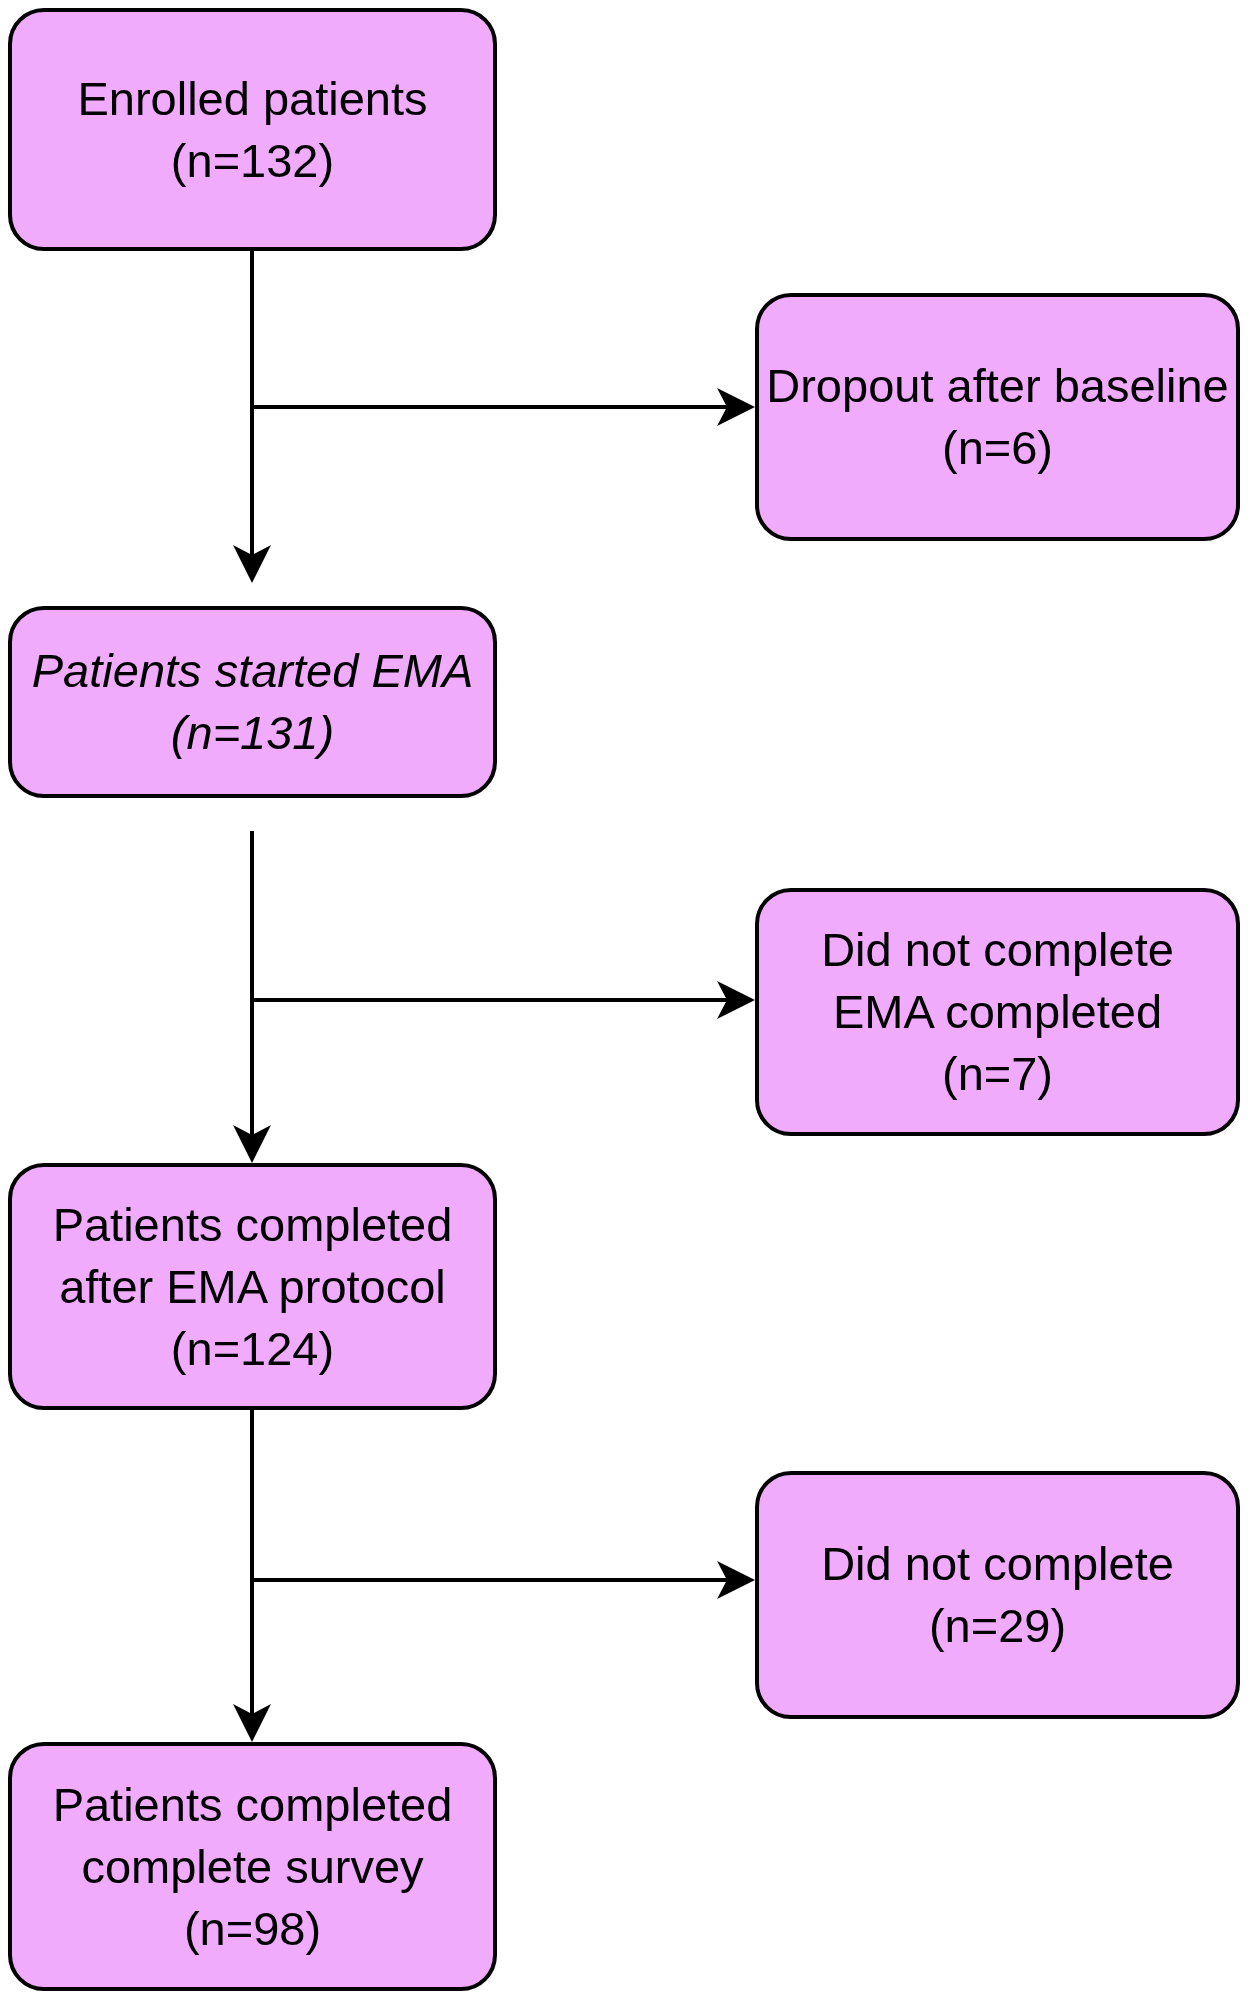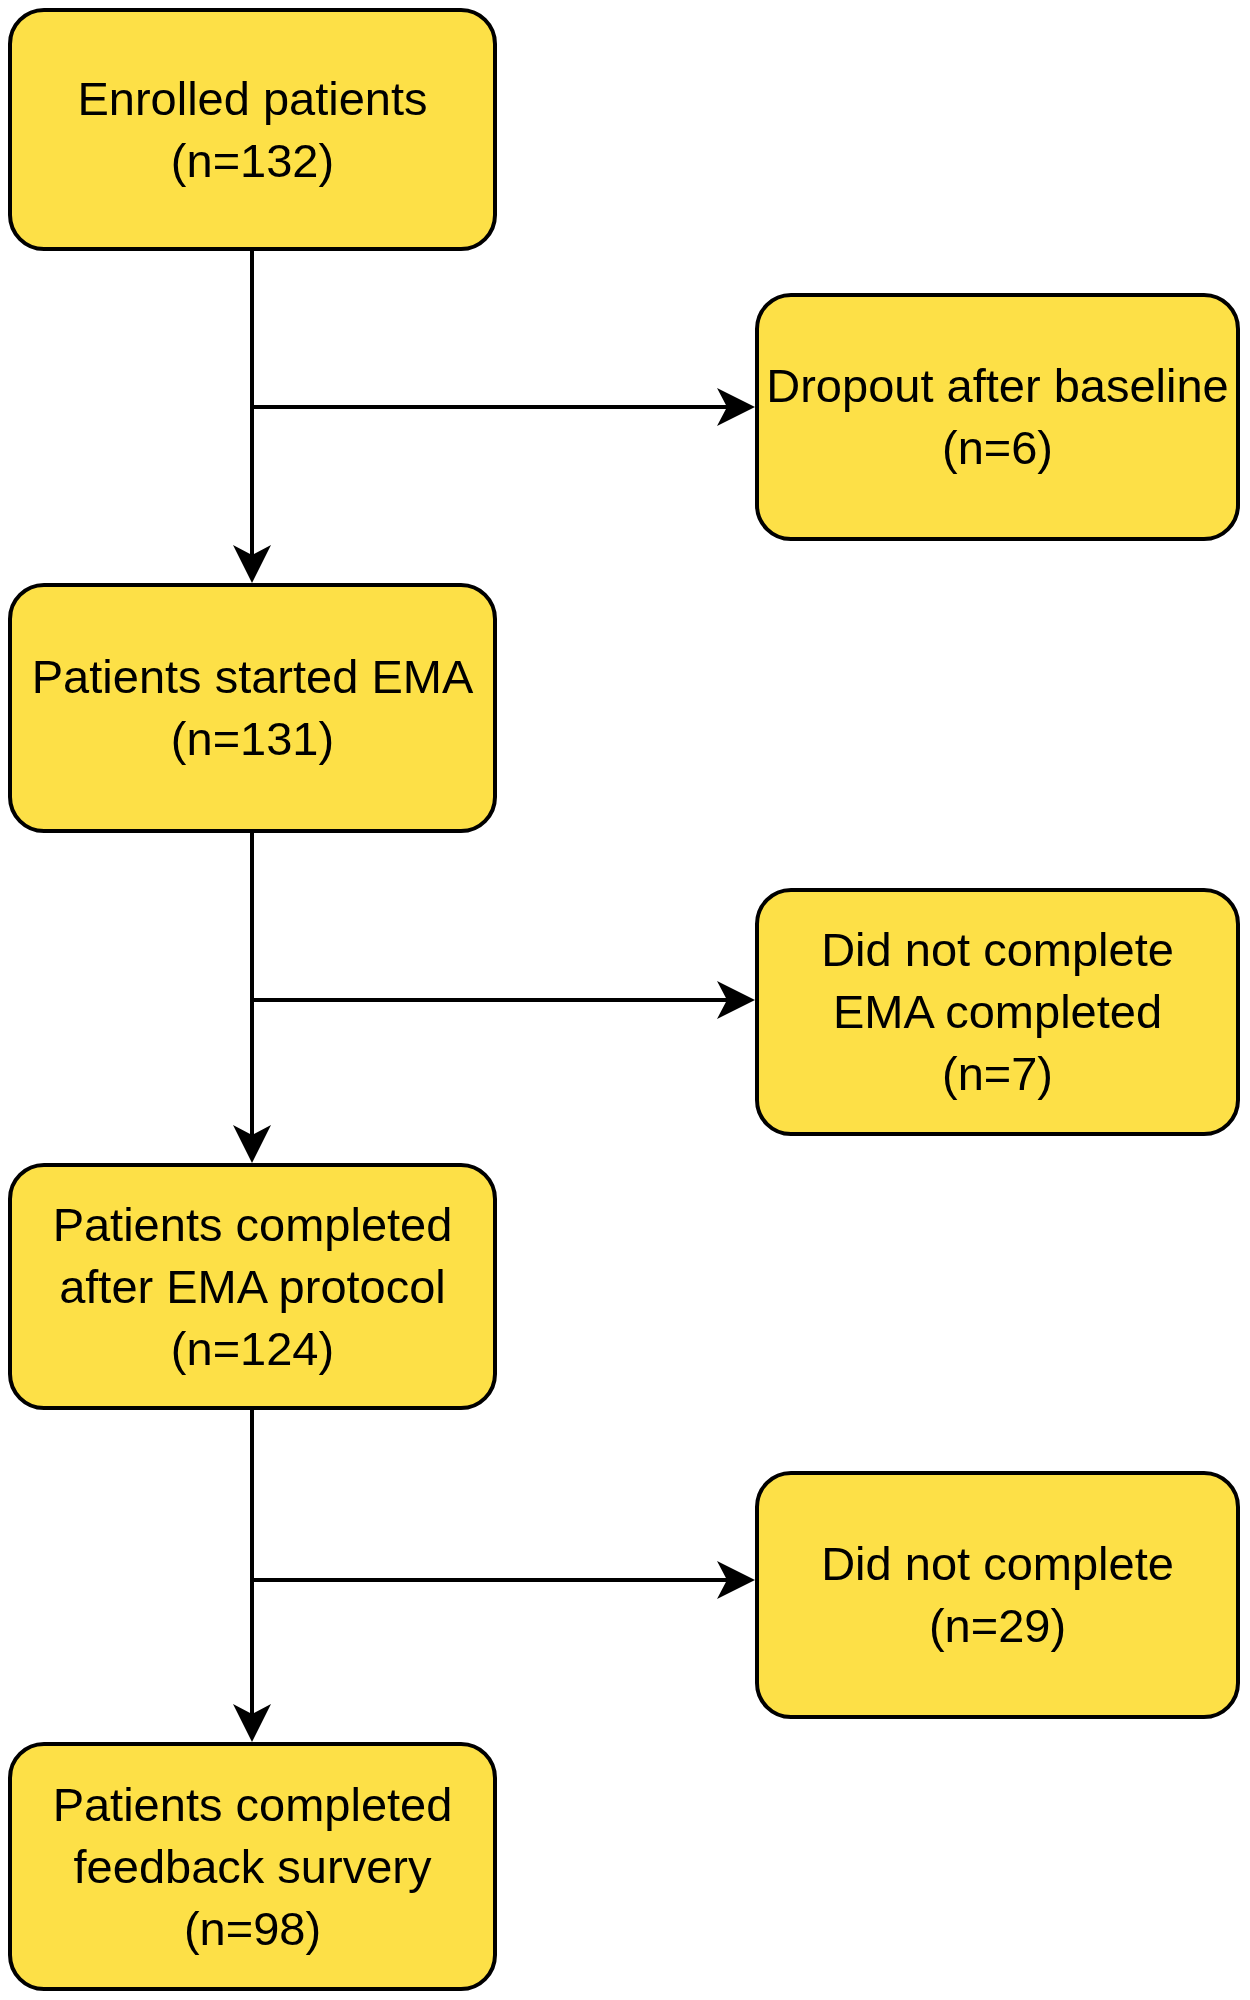--- a/index.html
+++ b/index.html
@@ -19,21 +19,21 @@
   #connectors {
     position: absolute;
     top: 0;
     left: 0;
     width: 1250px;
     height: 2000px;
   }
   .flow-box {
     position: absolute;
     box-sizing: border-box;
-    background: #fde047;
+    background: #f0abfc;
     border: 4px solid #000000;
     border-radius: 36px;
     display: flex;
     flex-direction: column;
     justify-content: center;
     align-items: center;
     text-align: center;
     font-size: 47px;
     line-height: 62px;
     color: #000000;
@@ -44,21 +44,21 @@
   .main-col {
     left: 8px;
     width: 489px;
   }
   .side-col {
     left: 755px;
     width: 485px;
     margin-top: 8px;
   }
   #box-enrolled        { top: 8px;    height: 243px; }
-  #box-started-ema     { top: 583px;  height: 250px; }
+  #box-started-ema     { top: 606px;  height: 192px; font-style: italic; }
   #box-completed-ema   { top: 1163px; height: 247px; }
   #box-feedback-survey { top: 1742px; height: 249px; }
   #box-dropout         { top: 285px;  height: 248px; }
   #box-no-ema          { top: 880px;  height: 248px; }
   #box-no-followup     { top: 1463px; height: 248px; }
   .connector-line {
     stroke: #000000;
     stroke-width: 4;
     fill: none;
   }
@@ -116,21 +116,21 @@
   </div>
 
   <div id="box-completed-ema" class="flow-box main-col">
     <div class="line">Patients completed</div>
     <div class="line">after EMA protocol</div>
     <div class="line">(n=124)</div>
   </div>
 
   <div id="box-feedback-survey" class="flow-box main-col">
     <div class="line">Patients completed</div>
-    <div class="line">feedback survery</div>
+    <div class="line">complete survey</div>
     <div class="line">(n=98)</div>
   </div>
 
   <div id="box-dropout" class="flow-box side-col">
     <div class="line">Dropout after baseline</div>
     <div class="line">(n=6)</div>
   </div>
 
   <div id="box-no-ema" class="flow-box side-col">
     <div class="line">Did not complete</div>

